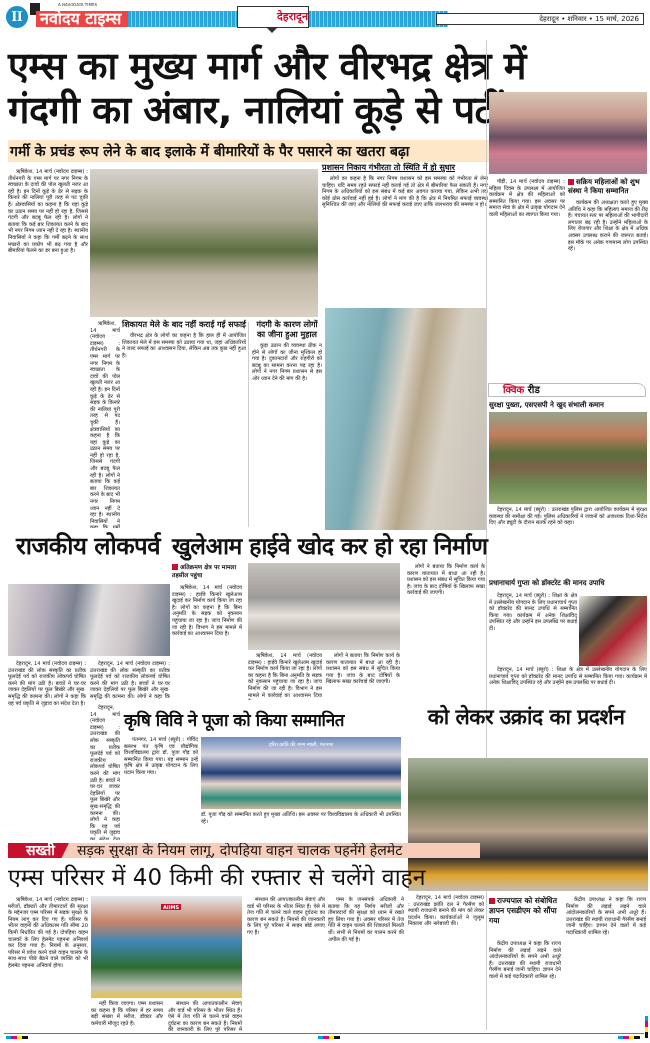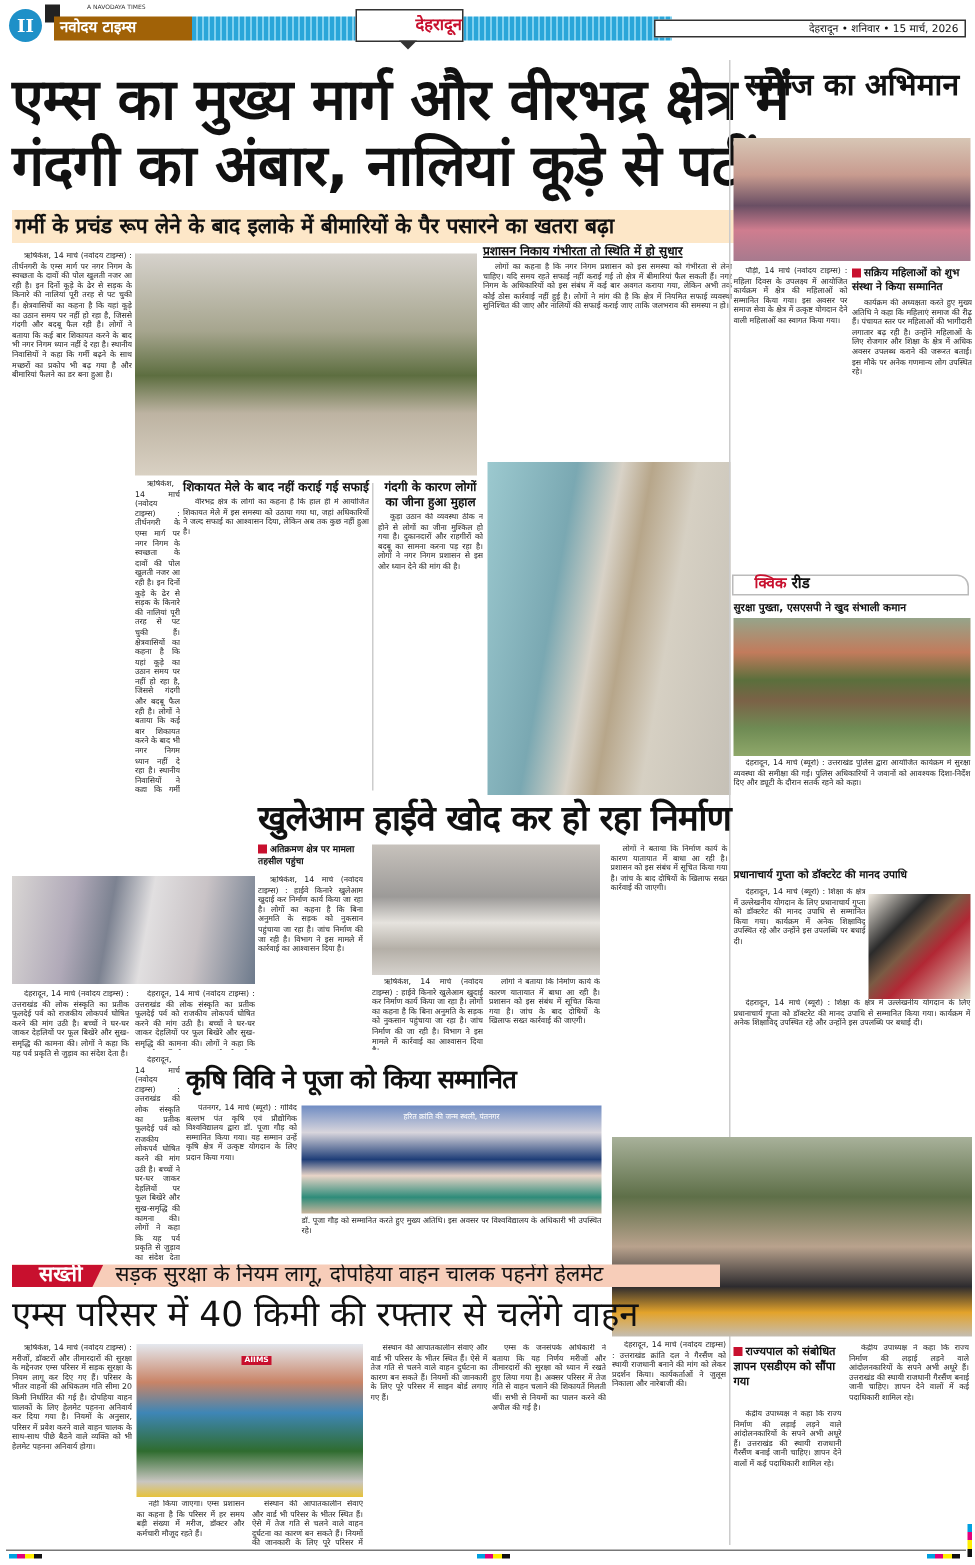--- a/index.html
+++ b/index.html
@@ -5,21 +5,21 @@
   * { box-sizing: border-box; margin: 0; padding: 0; }
   html, body { width: 650px; height: 1043px; background: #ffffff; overflow: hidden; }
   body { font-family: "DejaVu Sans", sans-serif; color: #111; position: relative; }
 
   .abs { position: absolute; }
 
   
   .masthead { left: 0; top: 0; width: 650px; height: 36px; }
   .page-num { left: 6px; top: 6px; width: 22px; height: 22px; border-radius: 50%; background: #1e90c8; color: #fff; font-family: "DejaVu Serif", serif; font-weight: bold; font-size: 12px; display:flex; align-items:center; justify-content:center; }
   .brand-box { left: 30px; top: 3px; width: 10px; height: 12px; background:#222; }
-  .brand { left: 36px; top: 11px; width: 92px; height: 16px; background: #a16207; color: #fff; font-size: 10px; font-weight: bold; padding-left: 4px; line-height: 16px; white-space: nowrap; overflow:hidden;}
+  .brand { left: 36px; top: 11px; width: 92px; height: 16px; background: #ef4444; color: #fff; font-size: 16px; font-weight: bold; padding-left: 4px; line-height: 16px; white-space: nowrap; overflow:hidden;}
   .brand-sub { left: 58px; top: 2px; font-size: 4px; color:#333; }
   .stripe { left: 128px; top: 11px; width: 320px; height: 16px;
     background: repeating-linear-gradient(90deg, #2aa6d9 0 3px, #7fd0ef 3px 4px); }
   .city-box { left: 237px; top: 6px; width: 72px; height: 22px; background:#fff; border: 1px solid #333; color:#c8102e; font-weight:bold; font-size: 11px; text-align:right; line-height: 20px; }
   .city-arrow { left: 266px; top: 27px; width: 0; height:0; border-left:6px solid transparent; border-right:6px solid transparent; border-top:6px solid #333; }
   .date-box { left: 436px; top: 13px; width: 208px; height: 12px; border: 1px solid #333; background:#fff; font-size: 7px; text-align:right; padding-right: 4px; line-height: 10px; }
 
   
   .h1 { font-weight: bold; color: #111; white-space: nowrap; letter-spacing: -0.5px; }
   .main-h1 { left: 8px; top: 44px; font-size: 38px; line-height: 44px; width: 480px; }
@@ -109,21 +109,20 @@
   <div class="text-block" style="height:108px; margin-top:2px;">
       <p>लोगों का कहना है कि नगर निगम प्रशासन को इस समस्या को गंभीरता से लेना चाहिए। यदि समय रहते सफाई नहीं कराई गई तो क्षेत्र में बीमारियां फैल सकती हैं। नगर निगम के अधिकारियों को इस संबंध में कई बार अवगत कराया गया, लेकिन अभी तक कोई ठोस कार्रवाई नहीं हुई है। लोगों ने मांग की है कि क्षेत्र में नियमित सफाई व्यवस्था सुनिश्चित की जाए और नालियों की सफाई कराई जाए ताकि जलभराव की समस्या न हो।</p>
     </div>
 </div>
 
 <div class="abs photo ph-drain" style="left:325px; top:308px; width:162px; height:222px;"></div>
 
 <div class="abs divider-v" style="left:486px; top:40px; height:990px;"></div>
 
 <div class="abs sidebar-title">
-  <div>समाज का अभिमान</div>
 </div>
 <div class="abs photo ph-women" style="left:489px; top:92px; width:158px; height:82px;"></div>
 
 <div class="abs text-block" style="left:489px; top:178px; width:76px; height:200px;">
   <p>पौड़ी, 14 मार्च (नवोदय टाइम्स) : महिला दिवस के उपलक्ष्य में आयोजित कार्यक्रम में क्षेत्र की महिलाओं को सम्मानित किया गया। इस अवसर पर समाज सेवा के क्षेत्र में उत्कृष्ट योगदान देने वाली महिलाओं का स्वागत किया गया।</p>
 </div>
 <div class="abs" style="left:568px; top:178px; width:80px; height:200px;">
   <div class="small-head" style="font-size:7px; line-height:9px;"><span class="red-sq"></span><span>सक्रिय महिलाओं को शुभ संस्था ने किया सम्मानित</span></div>
   <div class="text-block" style="height:176px; margin-top:3px;">
       <p>कार्यक्रम की अध्यक्षता करते हुए मुख्य अतिथि ने कहा कि महिलाएं समाज की रीढ़ हैं। पंचायत स्तर पर महिलाओं की भागीदारी लगातार बढ़ रही है। उन्होंने महिलाओं के लिए रोजगार और शिक्षा के क्षेत्र में अधिक अवसर उपलब्ध कराने की जरूरत बताई। इस मौके पर अनेक गणमान्य लोग उपस्थित रहे।</p>
@@ -143,20 +142,21 @@
 <div class="abs small-head" style="left:489px; top:578px; width:158px; font-size:7px; white-space:nowrap; overflow:hidden;">प्रधानाचार्य गुप्ता को डॉक्टरेट की मानद उपाधि</div>
 <div class="abs text-block" style="left:489px; top:592px; width:88px; height:70px;">
   <p>देहरादून, 14 मार्च (ब्यूरो) : शिक्षा के क्षेत्र में उल्लेखनीय योगदान के लिए प्रधानाचार्य गुप्ता को डॉक्टरेट की मानद उपाधि से सम्मानित किया गया। कार्यक्रम में अनेक शिक्षाविद् उपस्थित रहे और उन्होंने इस उपलब्धि पर बधाई दी।</p>
 </div>
 <div class="abs photo ph-graduate" style="left:579px; top:596px; width:68px; height:70px;"></div>
 <div class="abs text-block" style="left:489px; top:666px; width:158px; height:24px;">
   <p>देहरादून, 14 मार्च (ब्यूरो) : शिक्षा के क्षेत्र में उल्लेखनीय योगदान के लिए प्रधानाचार्य गुप्ता को डॉक्टरेट की मानद उपाधि से सम्मानित किया गया। कार्यक्रम में अनेक शिक्षाविद् उपस्थित रहे और उन्होंने इस उपलब्धि पर बधाई दी।</p>
 </div>
 
 <div class="abs h1" style="left:8px; top:532px; width:160px; font-size:24px; line-height:28px; text-align:center;">
+  <div>राजकीय लोकपर्व</div>
 </div>
 <div class="abs photo ph-girls" style="left:8px; top:584px; width:162px; height:72px;"></div>
 <div class="abs text-block" style="left:8px; top:660px; width:78px; height:180px;">
   <p>देहरादून, 14 मार्च (नवोदय टाइम्स) : उत्तराखंड की लोक संस्कृति का प्रतीक फूलदेई पर्व को राजकीय लोकपर्व घोषित करने की मांग उठी है। बच्चों ने घर-घर जाकर देहलियों पर फूल बिखेरे और सुख-समृद्धि की कामना की। लोगों ने कहा कि यह पर्व प्रकृति से जुड़ाव का संदेश देता है।</p>
 </div>
 <div class="abs text-block" style="left:90px; top:660px; width:80px; height:40px;">
   <p>देहरादून, 14 मार्च (नवोदय टाइम्स) : उत्तराखंड की लोक संस्कृति का प्रतीक फूलदेई पर्व को राजकीय लोकपर्व घोषित करने की मांग उठी है। बच्चों ने घर-घर जाकर देहलियों पर फूल बिखेरे और सुख-समृद्धि की कामना की। लोगों ने कहा कि यह पर्व प्रकृति से जुड़ाव का संदेश देता है।</p>
 </div>
 <div class="abs text-block" style="left:90px; top:704px; width:30px; height:136px;">
   <p>देहरादून, 14 मार्च (नवोदय टाइम्स) : उत्तराखंड की लोक संस्कृति का प्रतीक फूलदेई पर्व को राजकीय लोकपर्व घोषित करने की मांग उठी है। बच्चों ने घर-घर जाकर देहलियों पर फूल बिखेरे और सुख-समृद्धि की कामना की। लोगों ने कहा कि यह पर्व प्रकृति से जुड़ाव का संदेश देता है।</p>
@@ -181,20 +181,21 @@
 <div class="abs h1" style="left:124px; top:708px; width:282px; font-size:17px; line-height:24px;">कृषि विवि ने पूजा को किया सम्मानित</div>
 <div class="abs text-block" style="left:124px; top:736px; width:74px; height:100px;">
   <p>पंतनगर, 14 मार्च (ब्यूरो) : गोविंद बल्लभ पंत कृषि एवं प्रौद्योगिक विश्वविद्यालय द्वारा डॉ. पूजा गौड़ को सम्मानित किया गया। यह सम्मान उन्हें कृषि क्षेत्र में उत्कृष्ट योगदान के लिए प्रदान किया गया।</p>
 </div>
 <div class="abs photo ph-award" style="left:201px; top:737px; width:200px; height:72px;">
   <div style="font-size:5px; color:#fff; text-align:center; margin-top:4px;">हरित क्रांति की जन्म स्थली, पंतनगर</div>
 </div>
 <div class="abs caption" style="left:201px; top:811px; width:200px; height:28px;">डॉ. पूजा गौड़ को सम्मानित करते हुए मुख्य अतिथि। इस अवसर पर विश्वविद्यालय के अधिकारी भी उपस्थित रहे।</div>
 
 <div class="abs h1" style="left:404px; top:704px; width:244px; font-size:21px; line-height:26px; text-align:center;">
+  <div>को लेकर उक्रांद का प्रदर्शन</div>
 </div>
 <div class="abs photo ph-protest" style="left:408px; top:758px; width:240px; height:133px;"></div>
 <div class="abs text-block" style="left:408px; top:894px; width:76px; height:140px;">
   <p>देहरादून, 14 मार्च (नवोदय टाइम्स) : उत्तराखंड क्रांति दल ने गैरसैंण को स्थायी राजधानी बनाने की मांग को लेकर प्रदर्शन किया। कार्यकर्ताओं ने जुलूस निकाला और नारेबाजी की।</p>
 </div>
 <div class="abs" style="left:489px; top:896px; width:72px; height:40px;">
   <div class="small-head" style="font-size:7.5px; line-height:10px;"><span class="red-sq"></span><span>राज्यपाल को संबोधित ज्ञापन एसडीएम को सौंपा गया</span></div>
 </div>
 <div class="abs text-block" style="left:489px; top:940px; width:72px; height:94px;">
     <p>केंद्रीय उपाध्यक्ष ने कहा कि राज्य निर्माण की लड़ाई लड़ने वाले आंदोलनकारियों के सपने अभी अधूरे हैं। उत्तराखंड की स्थायी राजधानी गैरसैंण बनाई जानी चाहिए। ज्ञापन देने वालों में कई पदाधिकारी शामिल रहे।</p>

